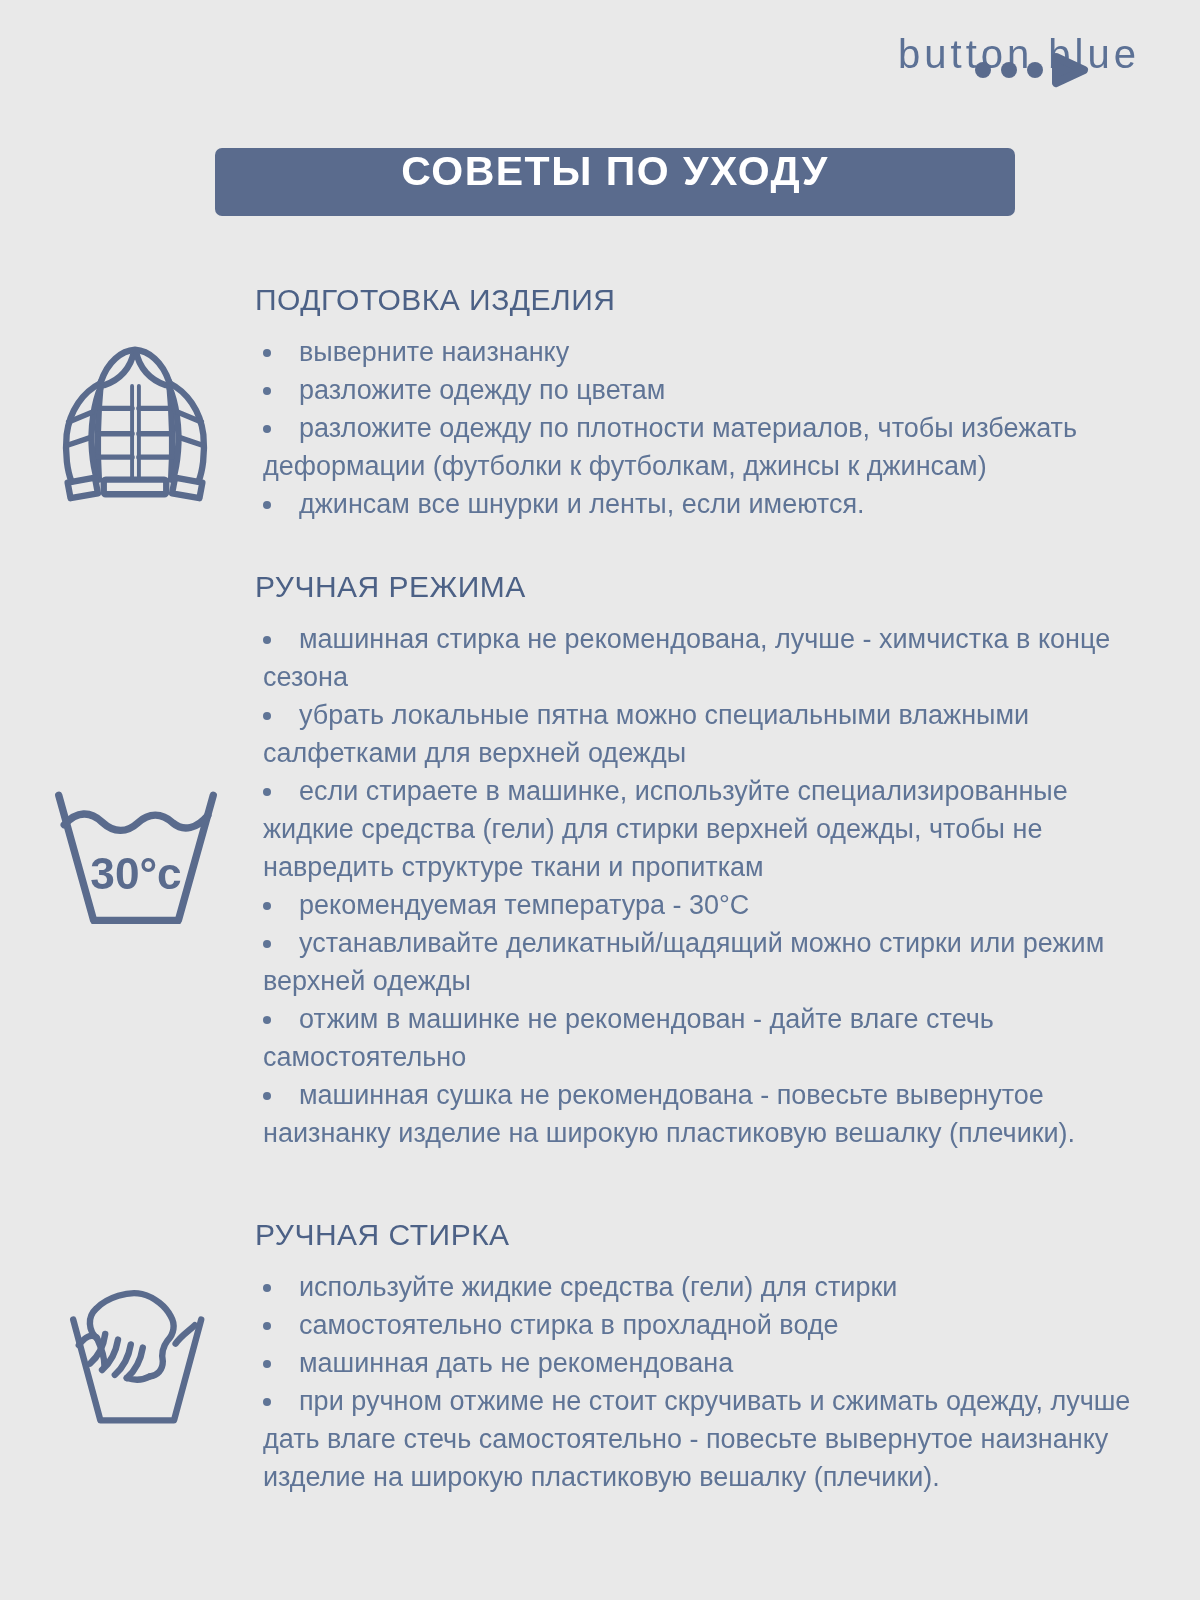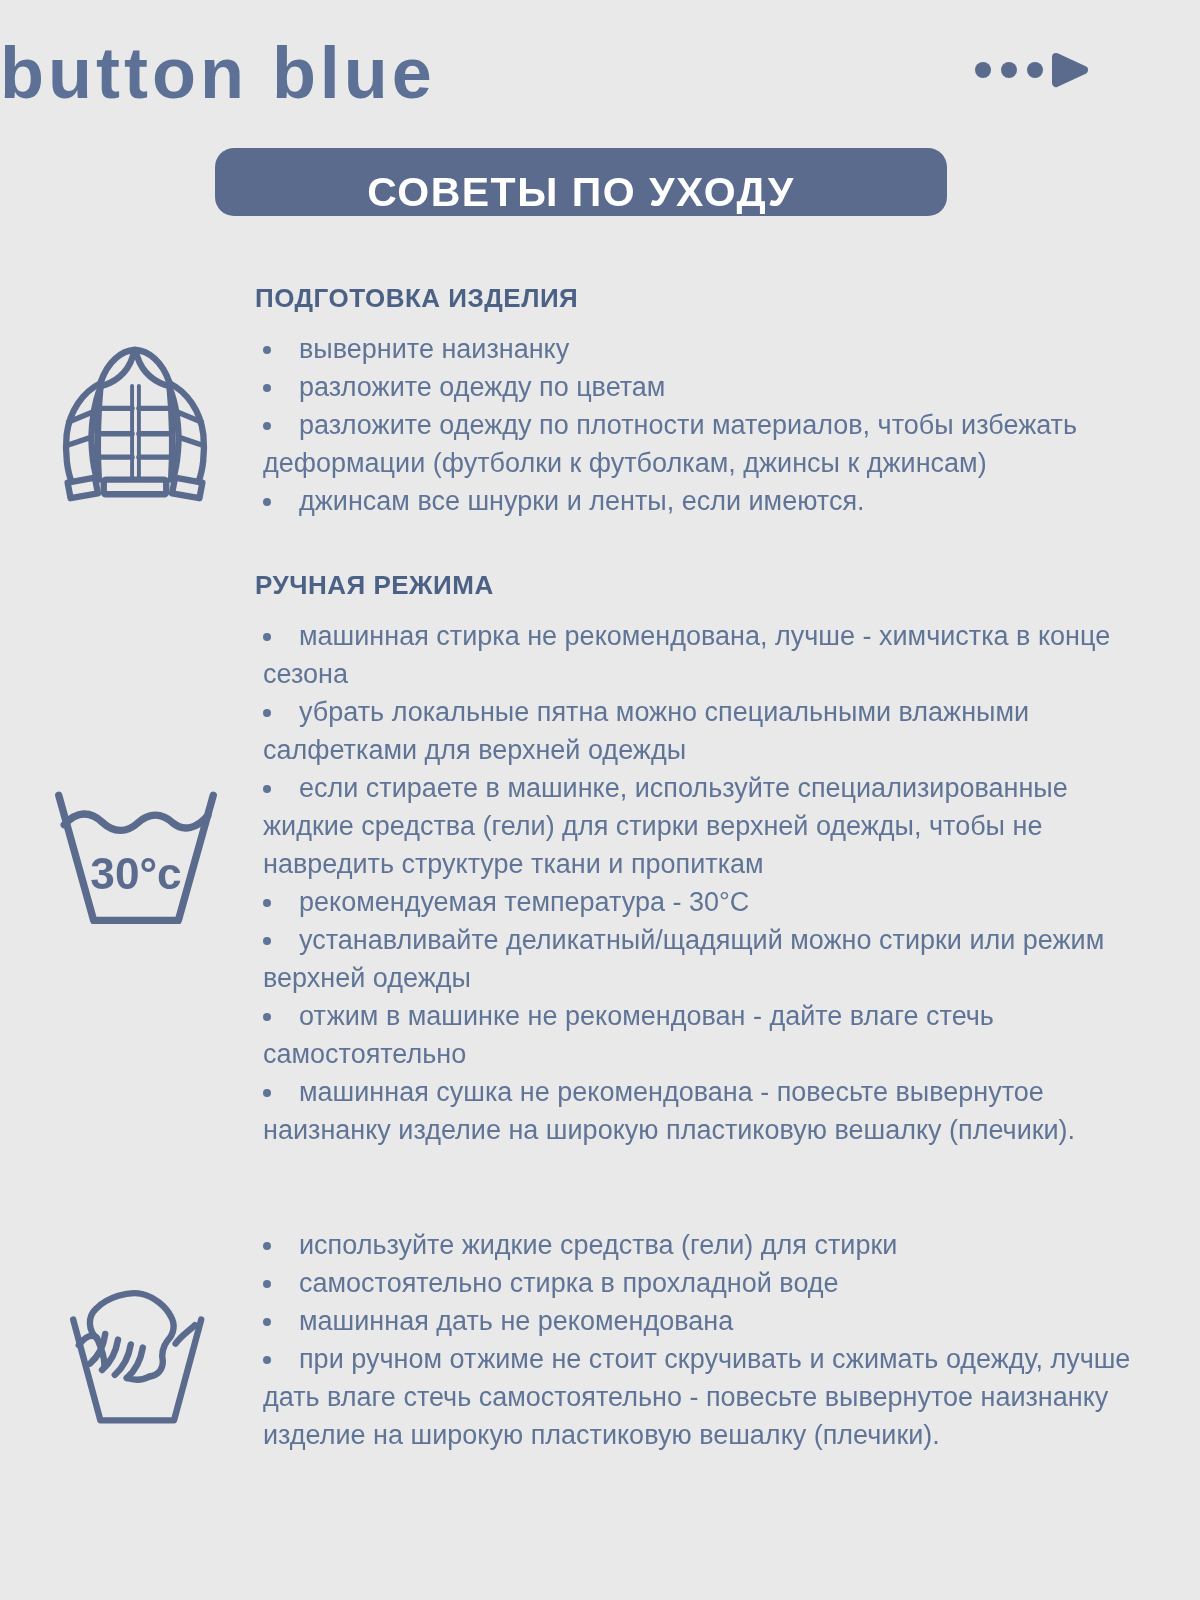--- a/index.html
+++ b/index.html
@@ -4,42 +4,42 @@
 <style>
   html,body{margin:0;padding:0;background:#e9e9e9;}
   .page{
     position:relative;width:1200px;height:1600px;overflow:hidden;
     background:var(--bg,#e9e9e9);
     font-family:"Liberation Sans",sans-serif;
   }
   
   .brand{
     position:absolute;top:32px;left:0;right:60px;
-    text-align:left;
-    font-size:72px;font-weight:700;letter-spacing:4px;
+    text-align:right;
+    font-size:40px;font-weight:400;letter-spacing:4px;
     color:var(--logo,#5c7195);
   }
   .menu-mark{position:absolute;top:51px;left:972px;width:118px;height:38px;color:var(--accent,#5a6b8d);}
   
   .banner{
-    position:absolute;top:148px;left:215px;width:732px;height:68px;
-    background:var(--accent,#5a6b8d);border-radius:19px;
-    display:flex;align-items:flex-end;justify-content:center;
+    position:absolute;top:148px;left:215px;width:800px;height:68px;
+    background:var(--accent,#5a6b8d);border-radius:7px;
+    display:flex;align-items:flex-start;justify-content:center;
   }
   .banner h1{
     margin:0;font-size:41px;font-weight:700;letter-spacing:1.5px;
     color:#ffffff;
   }
   
   .section{position:absolute;left:255px;width:897px;}
   #sec-prep{top:283px;}
   #sec-mode{top:570px;}
   #sec-hand{top:1218px;}
   .section h2{
-    margin:0 0 16px 0;font-size:26px;font-weight:700;letter-spacing:.5px;
+    margin:0 0 16px 0;font-size:30px;font-weight:400;letter-spacing:.5px;
     color:var(--heading,#4c6186);
   }
   .section ul{
     margin:8px;padding:0;
     list-style-type:disc;list-style-position:inside;
     color:var(--text,#5f7496);
     font-size:27px;line-height:38px;
   }
   .section ul li::marker{color:var(--text,#5f7496);}
   
@@ -139,20 +139,21 @@
       <li>убрать локальные пятна можно специальными влажными салфетками для верхней одежды</li>
       <li>если стираете в машинке, используйте специализированные жидкие средства (гели) для стирки верхней одежды, чтобы не навредить структуре ткани и пропиткам</li>
       <li>рекомендуемая температура - 30°C</li>
       <li>устанавливайте деликатный/щадящий можно стирки или режим верхней одежды</li>
       <li>отжим в машинке не рекомендован - дайте влаге стечь самостоятельно</li>
       <li>машинная сушка не рекомендована - повесьте вывернутое наизнанку изделие на широкую пластиковую вешалку (плечики).</li>
     </ul>
   </div>
 
   <div class="section" id="sec-hand">
+    <h2>РУЧНАЯ СТИРКА</h2>
     <ul>
       <li>используйте жидкие средства (гели) для стирки</li>
       <li>самостоятельно стирка в прохладной воде</li>
       <li>машинная дать не рекомендована</li>
       <li>при ручном отжиме не стоит скручивать и сжимать одежду, лучше дать влаге стечь самостоятельно - повесьте вывернутое наизнанку изделие на широкую пластиковую вешалку (плечики).</li>
     </ul>
   </div>
 
 </div>
 

